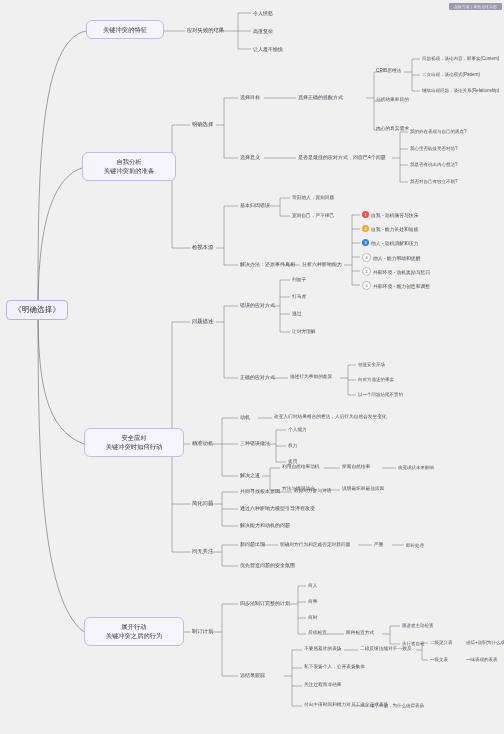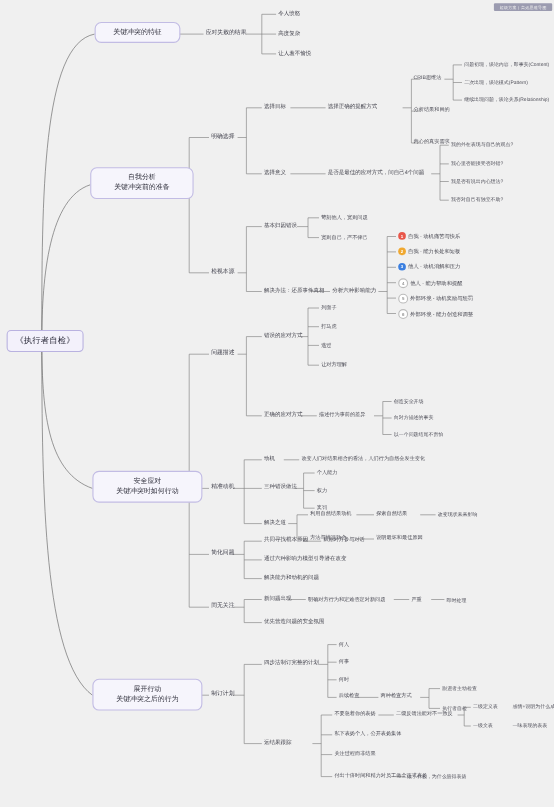--- a/index.html
+++ b/index.html
@@ -130,21 +130,21 @@
       <path d="M326,634 H344"></path>
       <path d="M382,634 H390 M390,626 V644 M390,626 H400 M390,644 H400"></path>
 
       <path d="M284,676 H292 M292,650 V706 M292,650 H302 M292,668 H302 M292,686 H302 M292,706 H302"></path>
       <path d="M344,650 H358"></path>
       <path d="M416,650 H422 M422,643 V660 M422,643 H428 M422,660 H428"></path>
       <path d="M356,706 H368"></path>
     </g>
   </svg>
 
-  <div class="node root" style="left:6px;top:300px;">《执行者自检》</div>
+  <div class="node root" style="left:6px;top:300px;">《明确选择》</div>
 
   <div class="node lvl1" style="left:86px;top:20px;width:58px;">关键冲突的特征</div>
   <div class="node lvl2" style="left:187px;top:27px;">应对失败的结果</div>
   <div class="node lvl3" style="left:253px;top:10px;">令人愤怒</div>
   <div class="node lvl3" style="left:253px;top:28px;">高度复杂</div>
   <div class="node lvl3" style="left:253px;top:46px;">让人羞不愉悦</div>
 
   <div class="node lvl1" style="left:82px;top:152px;width:74px;">
     <div style="white-space:pre-line;">自我分析
 关键冲突前的准备</div>

